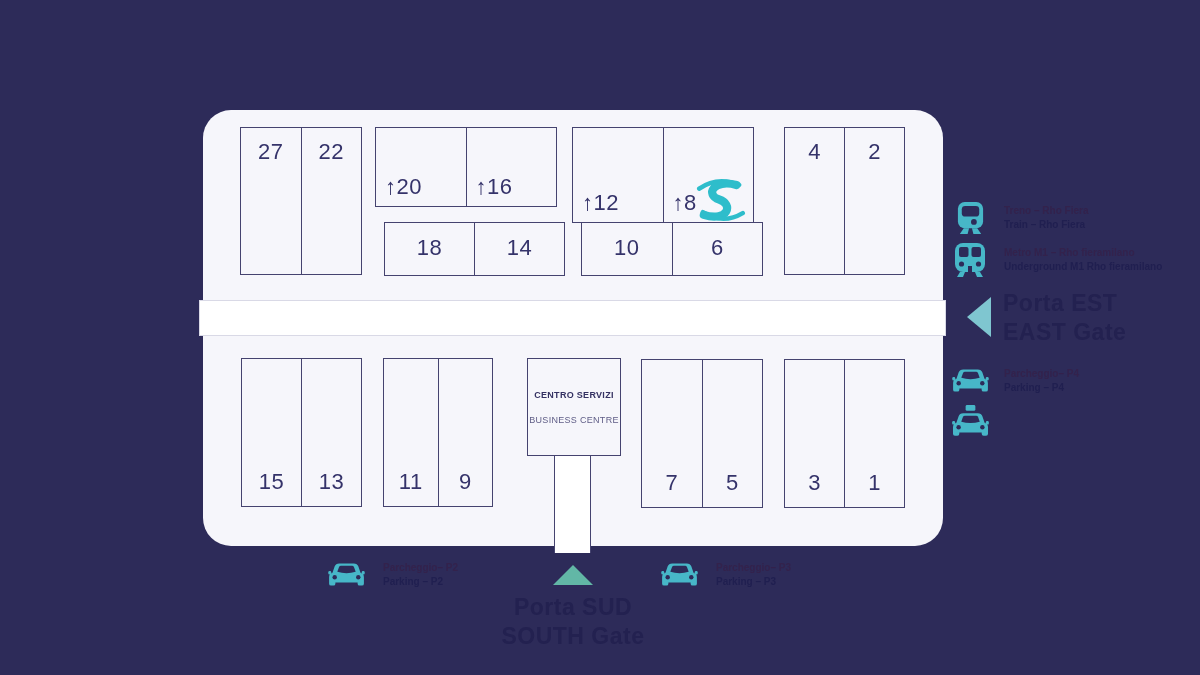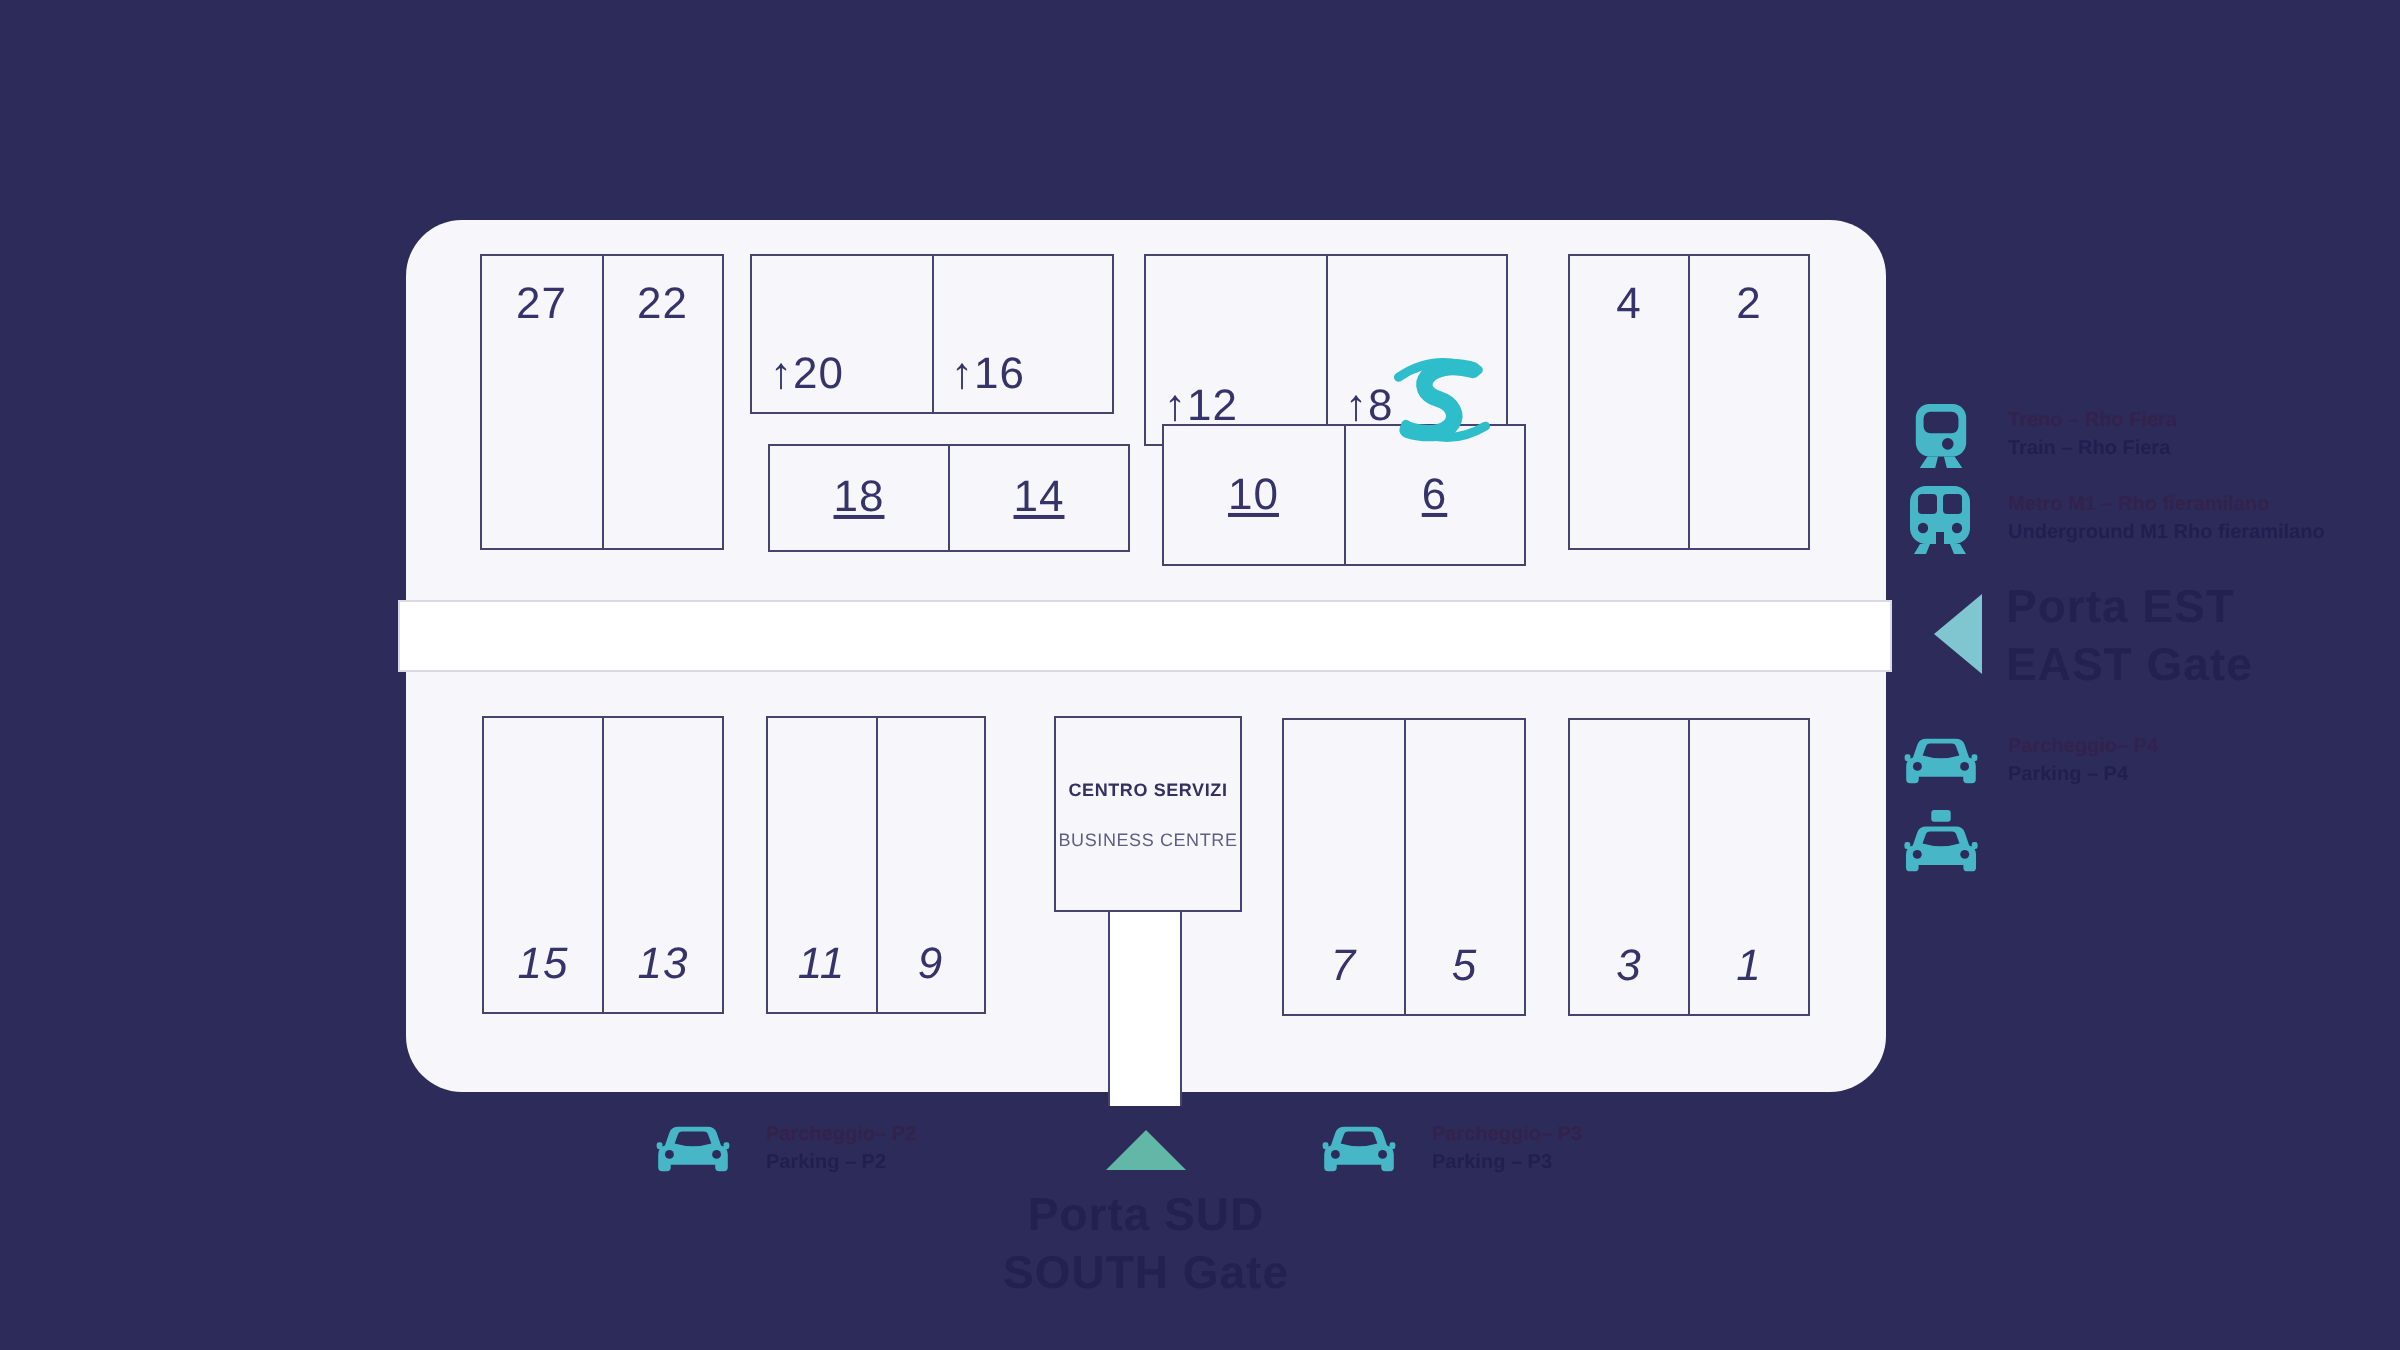--- a/index.html
+++ b/index.html
@@ -22,23 +22,23 @@
     position:absolute;display:flex;box-sizing:border-box;
     border:1.5px solid #45436f;background:#f6f6fb;
   }
   .cell{flex:1;position:relative;}
   .cell + .cell{border-left:1.5px solid #45436f;}
   .num{
     position:absolute;left:0;right:0;text-align:center;
     color:#35336a;font-size:22px;letter-spacing:0.5px;
   }
   .num.top{top:11px;}
-  .num.bottom{bottom:11px;font-style:italic;}
+  .num.bottom{bottom:11px;}
   .num.corner{left:9px;right:auto;bottom:6px;text-align:left;}
-  .num.center{top:50%;transform:translateY(-52%);text-decoration:underline;}
+  .num.center{top:50%;transform:translateY(-52%);}
   
   .svc-box{
     position:absolute;left:527px;top:358px;width:94px;height:98px;
     box-sizing:border-box;border:1.5px solid #45436f;background:#f6f6fb;
     display:flex;flex-direction:column;align-items:center;justify-content:center;
   }
   .svc-it{font-size:9px;font-weight:bold;color:#343162;letter-spacing:0.3px;white-space:nowrap;}
   .svc-en{font-size:9px;color:#5f5d86;letter-spacing:0.3px;margin-top:15px;white-space:nowrap;}
   .svc-stem{
     position:absolute;left:554px;top:455px;width:37px;height:98px;
@@ -102,21 +102,21 @@
   </div>
 
   <div class="pair" style="left:572px;top:127px;width:182px;height:96px">
     <div class="cell">
         <span class="num corner">↑12</span>
       </div>
     <div class="cell">
         <span class="num corner">↑8</span>
       </div>
   </div>
-  <div class="pair" style="left:581px;top:212px;width:182px;height:71px">
+  <div class="pair" style="left:581px;top:222px;width:182px;height:54px">
     <div class="cell">
         <span class="num center">10</span>
       </div>
     <div class="cell">
         <span class="num center">6</span>
       </div>
   </div>
 
   <svg class="logo-s" viewBox="0 0 64 54">
     <path d="M8 15 Q28 1 52 11" stroke="#2ebdcb" stroke-width="5" fill="none" stroke-linecap="round"></path>

